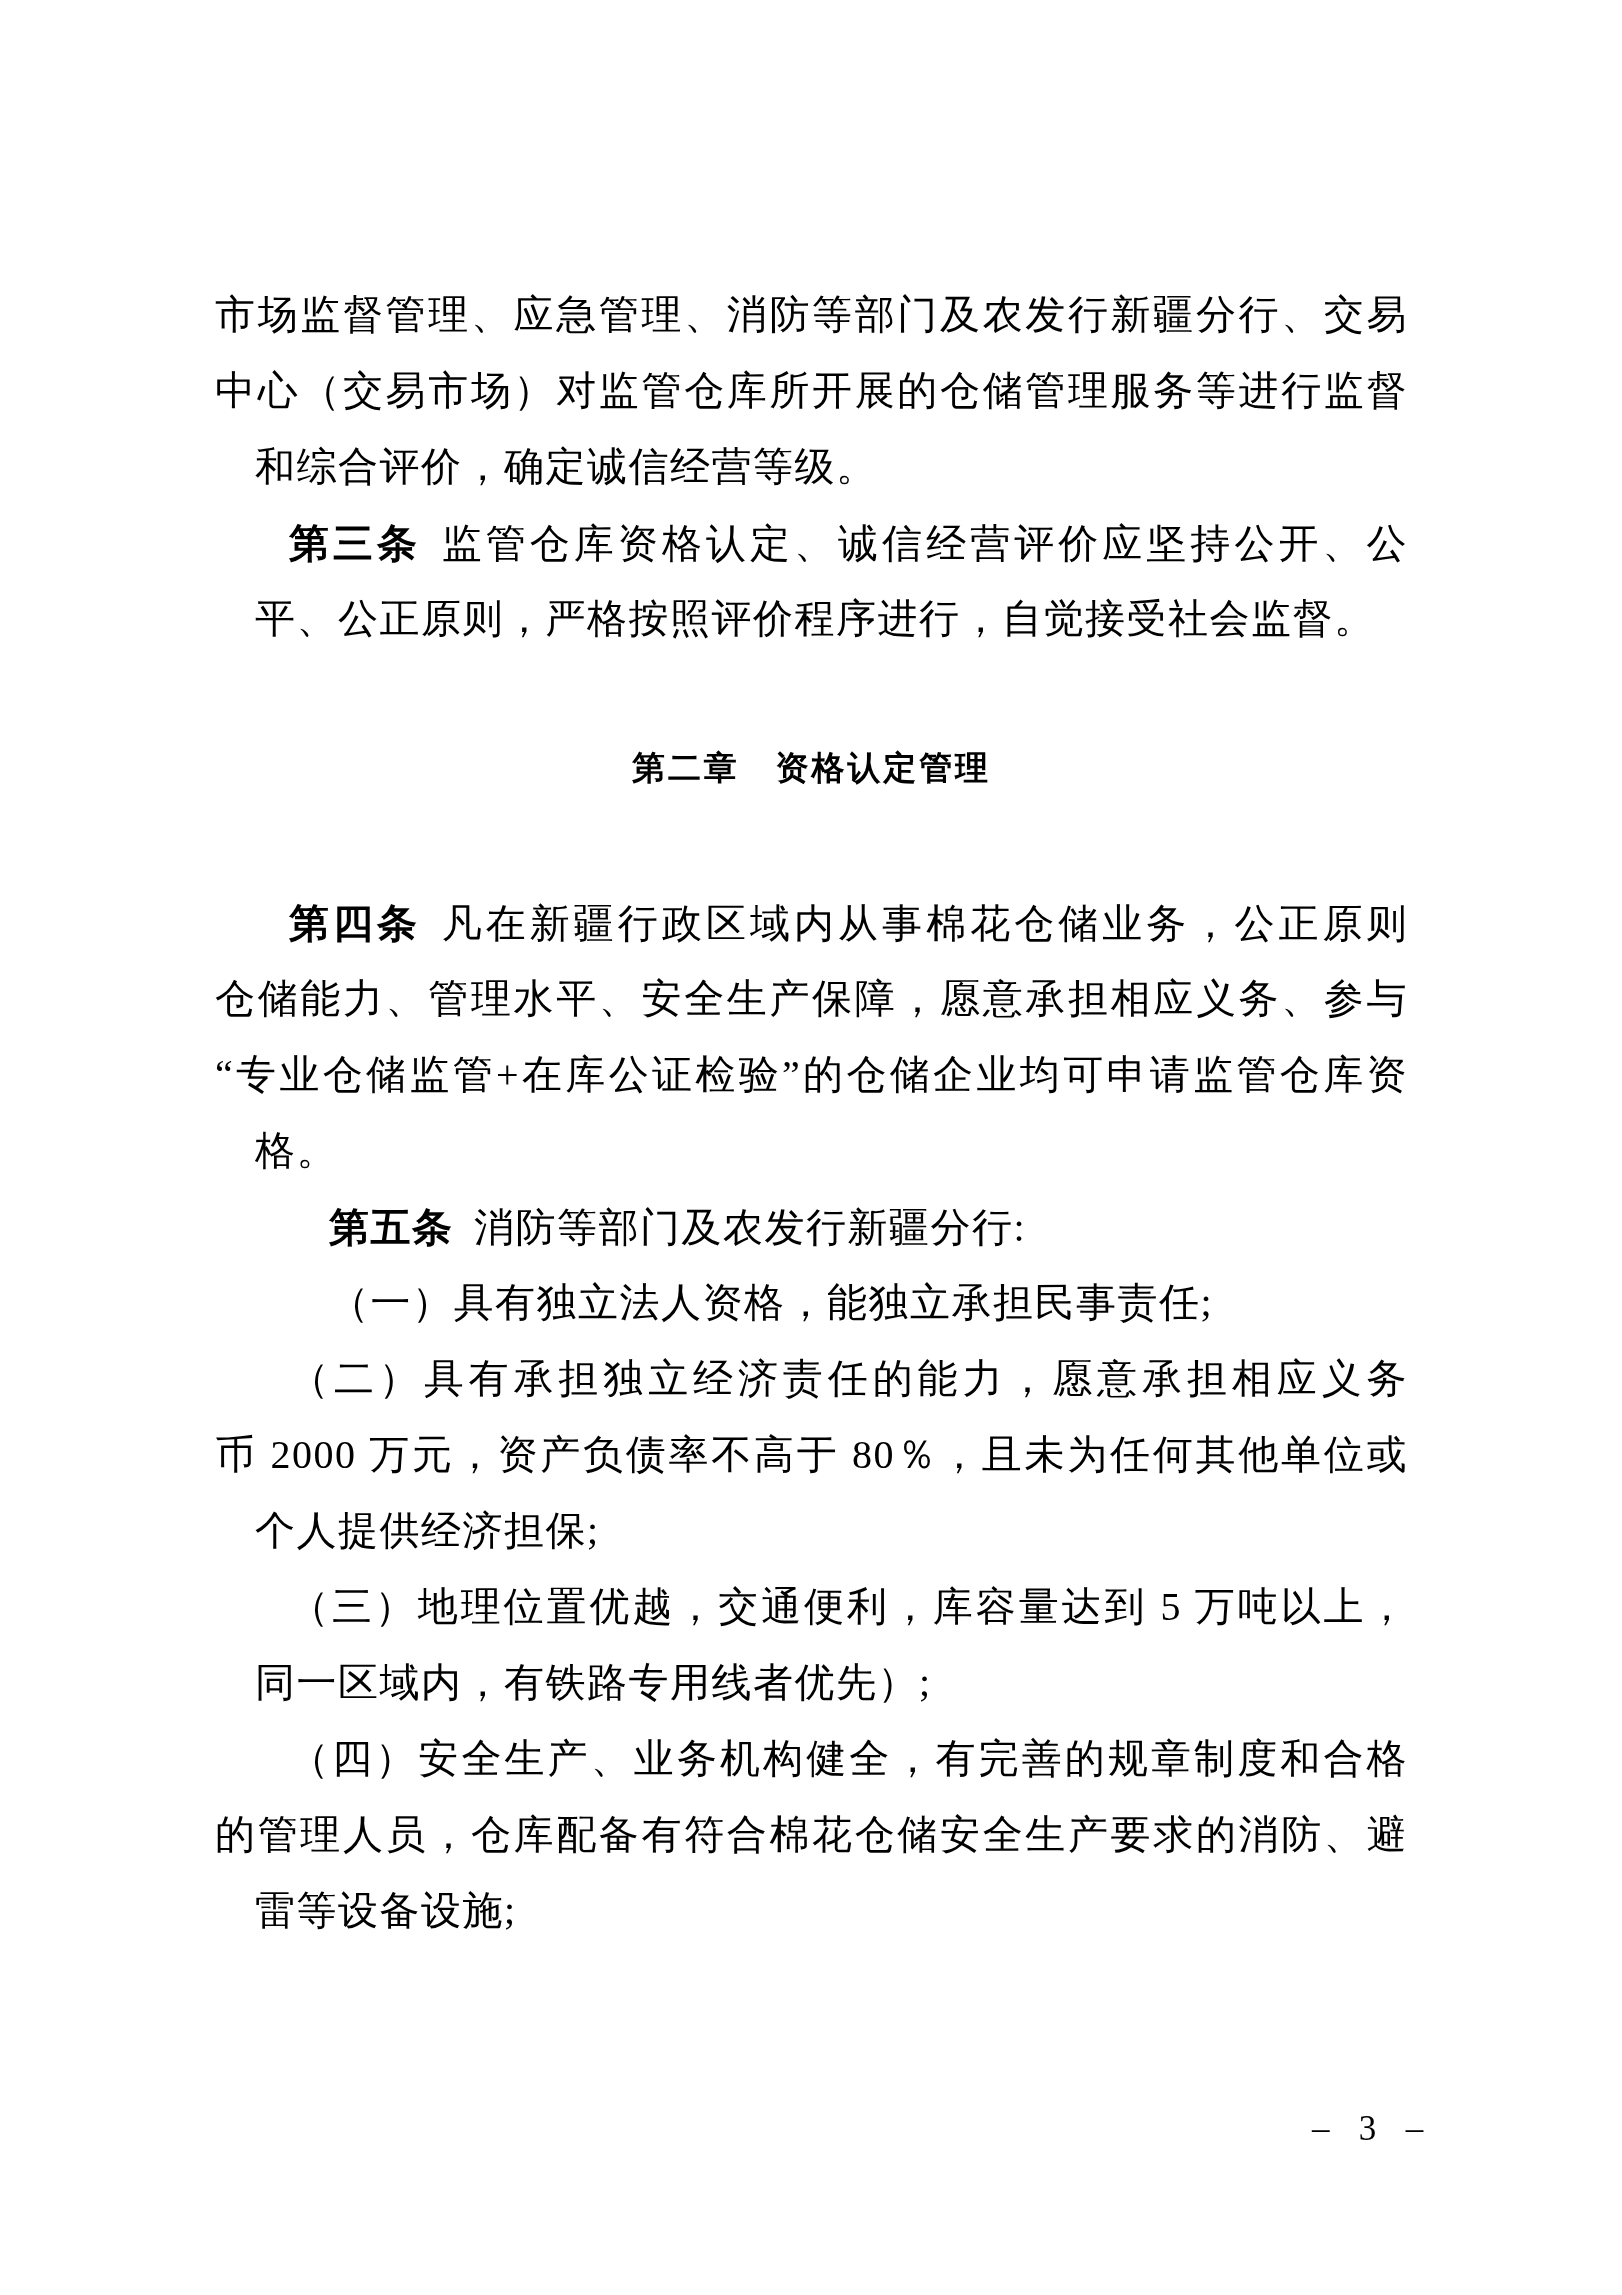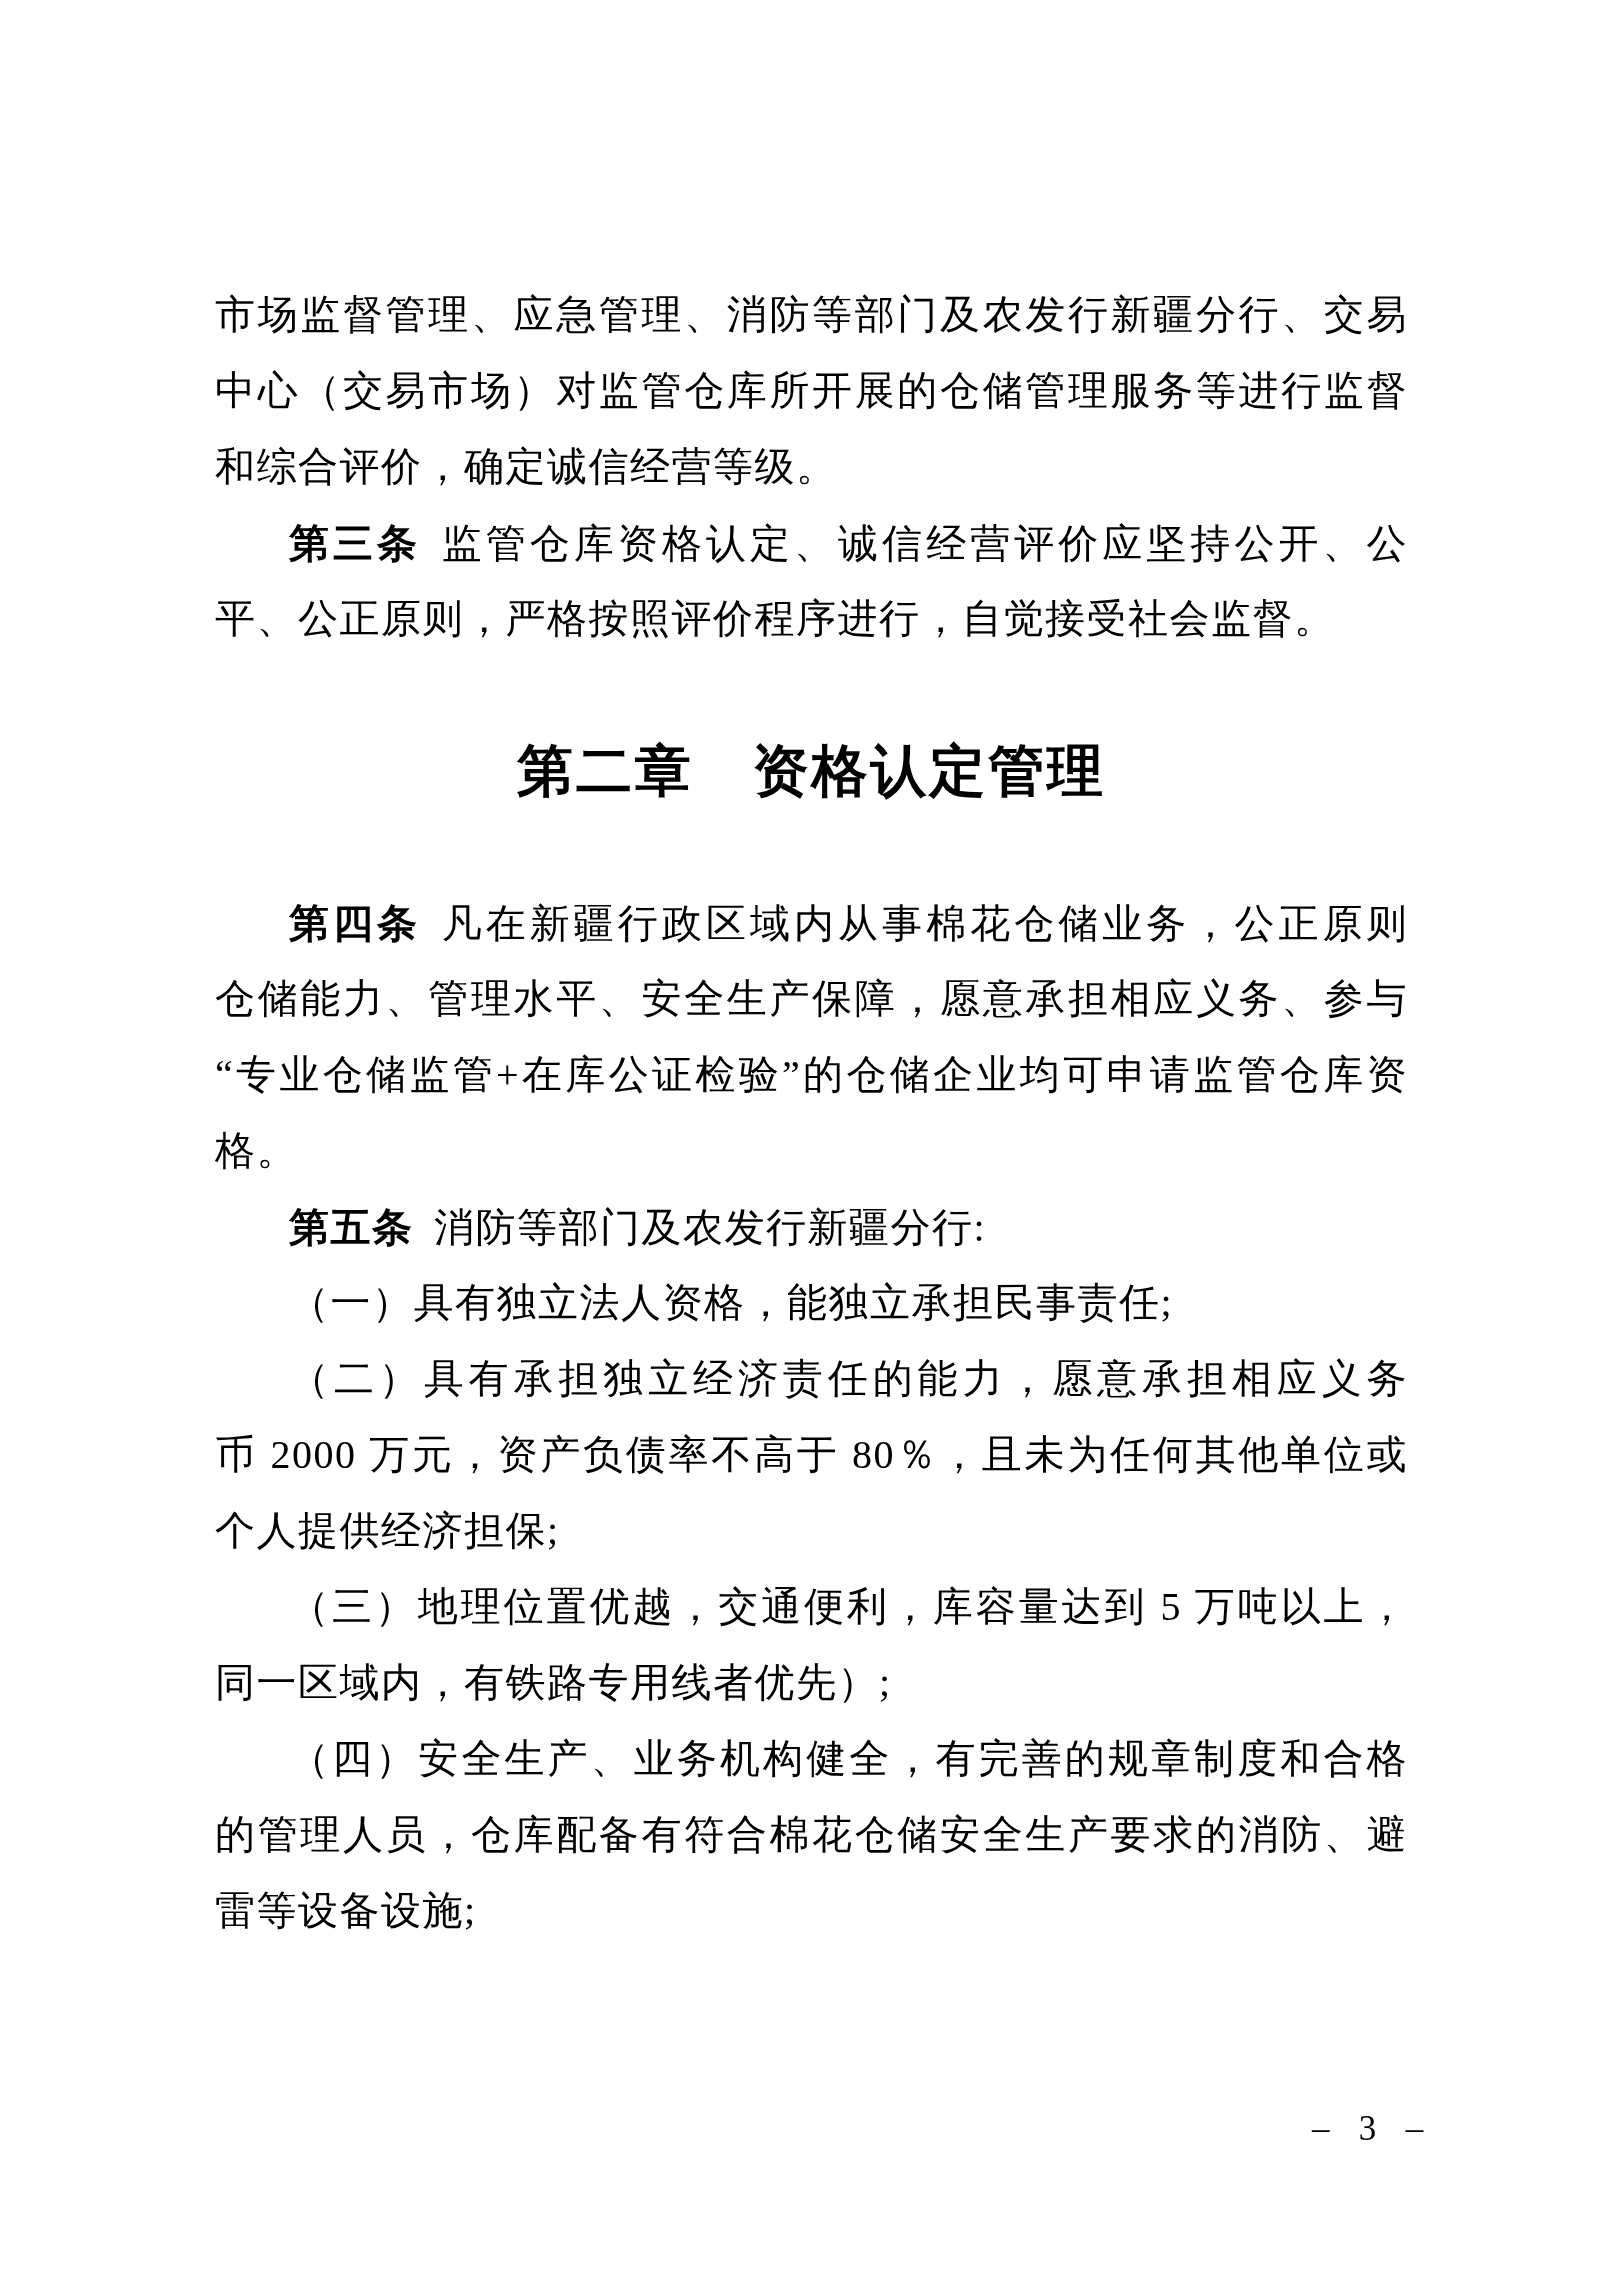--- a/index.html
+++ b/index.html
@@ -23,36 +23,36 @@
     height: 76px;
     line-height: 76px;
     font-size: 40px;
     letter-spacing: 1.5px;
     white-space: nowrap;
     overflow: hidden;
     text-align: justify;
     text-justify: inter-character;
   }
   .line.full { text-align-last: justify; }
-  .line.end  { text-align-last: left; }
+  .line.end  { text-align-last: left; margin-left: 40px; }
   .line.indent { text-indent: 74px; }
   .article-no {
     font-weight: bold;
     font-family: "Liberation Sans", "DejaVu Sans", sans-serif;
     margin-right: 20.6px;
   }
   .chapter-heading {
     height: 76px;
     line-height: 76px;
     margin: 76px 0;
     text-align: center;
     text-align-last: center;
-    font-size: 56px;
+    font-size: 33px;
     font-weight: bold;
-    font-family: Liberation Serif, serif;
+    font-family: Liberation Mono, monospace;
     letter-spacing: 2.9px;
     white-space: nowrap;
   }
   .page-number {
     position: absolute;
     left: 1312px;
     top: 2107px;
     font-size: 35px;
     letter-spacing: 10.3px;
     line-height: 44px;

